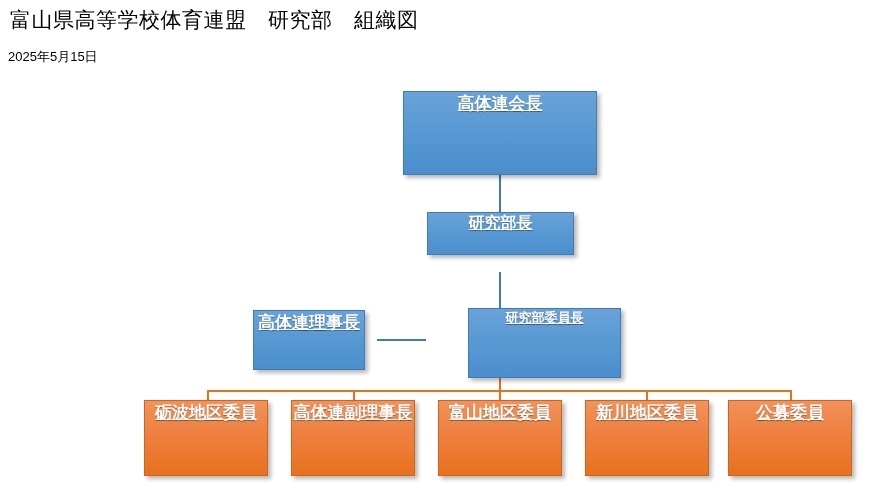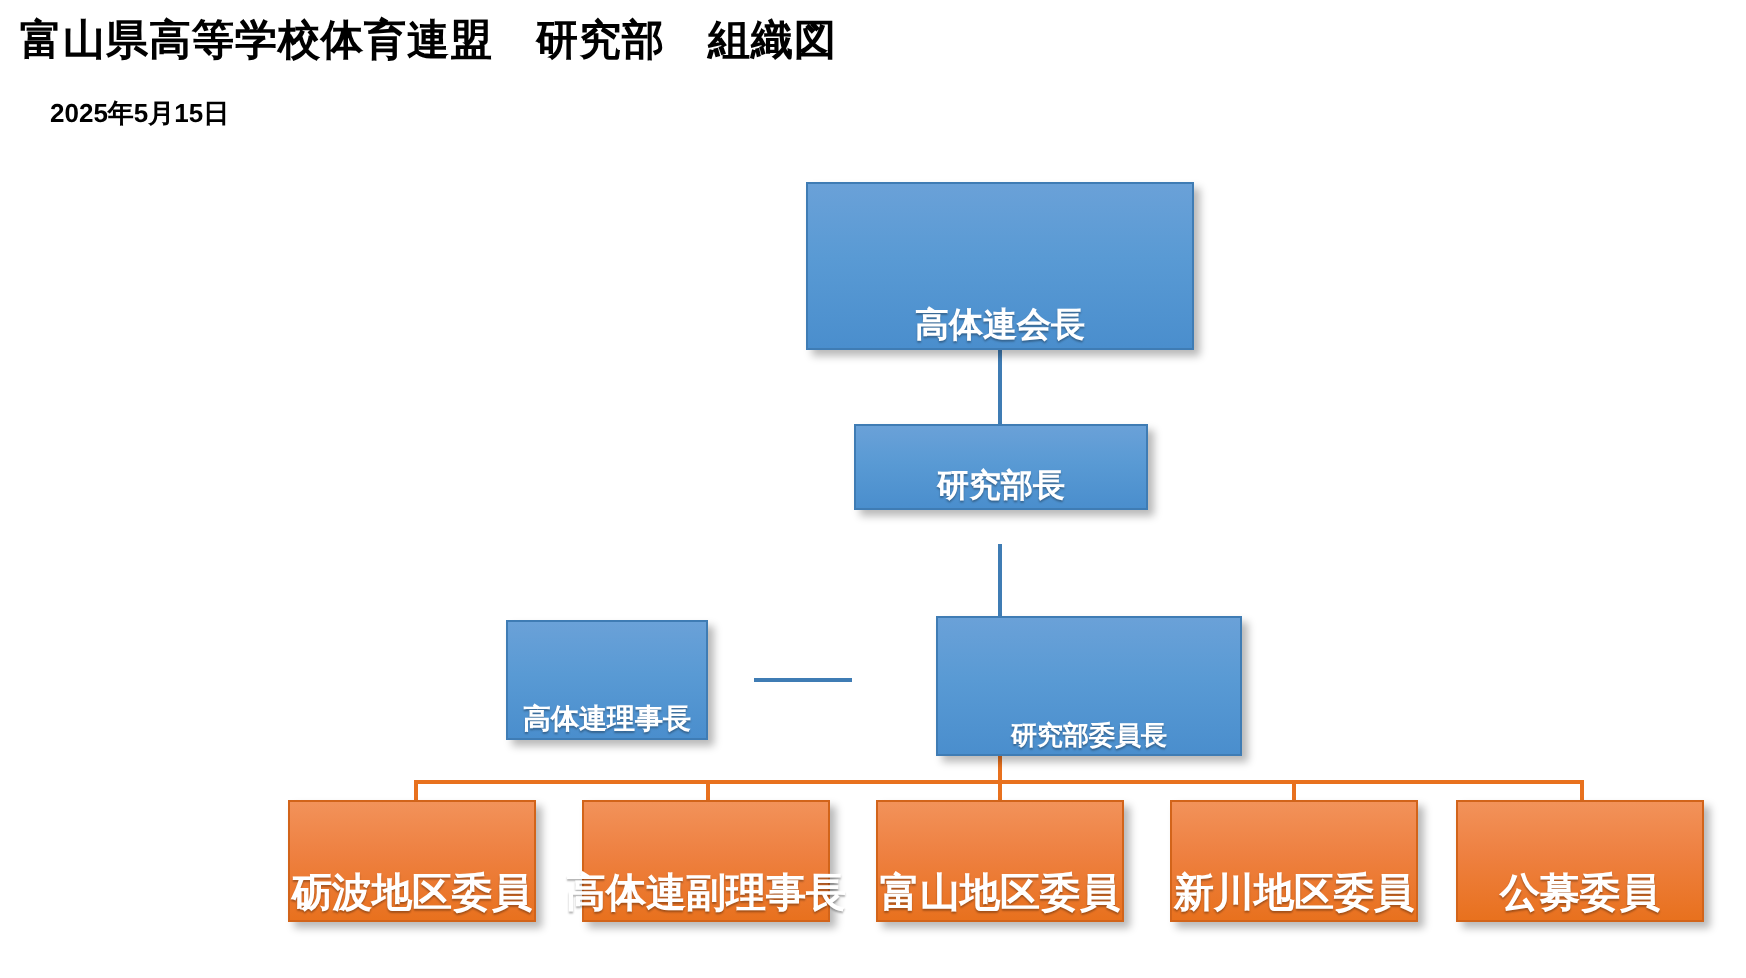--- a/index.html
+++ b/index.html
@@ -19,31 +19,31 @@
     width: 873px;
     height: 489px;
   }
 
   
   .title {
     position: absolute;
     left: 10px;
     top: 6px;
     font-size: 21px;
-    font-weight: bold;
+    font-weight: normal;
     letter-spacing: 0.5px;
     white-space: pre;
     color: #000000;
   }
   .subtitle {
     position: absolute;
-    left: 25px;
+    left: 8px;
     top: 48px;
     font-size: 13px;
-    font-weight: bold;
+    font-weight: normal;
     color: #000000;
     white-space: pre;
   }
 
   
   .conn {
     position: absolute;
   }
   .conn-blue-v {
     background: #3f7cb4;
@@ -61,27 +61,28 @@
     background: #e8711e;
     height: 2px;
   }
 
   
   .node {
     position: absolute;
     display: flex;
     flex-direction: column;
     align-items: center;
-    justify-content: flex-end;
+    justify-content: flex-start;
     text-align: center;
     color: #ffffff;
     font-weight: bold;
     box-sizing: border-box;
     text-shadow: 0 1px 1px rgba(0,0,0,0.30);
     box-shadow: 3px 3px 4px rgba(0,0,0,0.28);
+    text-decoration: underline;
   }
   .node-blue {
     background: linear-gradient(to bottom, #6aa1d8 0%, #599ad4 45%, #4a8ecd 100%);
     border: 1px solid #3f7cb4;
   }
   .node-orange {
     background: linear-gradient(to bottom, #f2925a 0%, #ee8040 45%, #e8711e 100%);
     border: 1px solid #d2641a;
   }
   .node .line1 {
@@ -91,27 +92,27 @@
   .node .line2 {
     display: block;
     white-space: pre;
     margin-top: 7px;
   }
 
   
   #node-chairman     { left: 403px; top: 91px;  width: 194px; height: 84px; font-size: 17px; }
   #node-dept-head    { left: 427px; top: 212px; width: 147px; height: 43px; font-size: 16px; }
   #node-committee    { left: 425px; top: 308px; width: 153px; height: 70px; font-size: 13px; margin-left: 43px; }
-  #node-director     { left: 253px; top: 310px; width: 101px; height: 60px; font-size: 14px; }
+  #node-director     { left: 253px; top: 310px; width: 112px; height: 60px; font-size: 17px; }
 
   .node-district {
     top: 400px;
     width: 124px;
-    height: 61px;
-    font-size: 20px;
+    height: 76px;
+    font-size: 17px;
   }
   #node-d0 { left: 144px; }
   #node-d1 { left: 291px; }
   #node-d2 { left: 438px; }
   #node-d3 { left: 585px; }
   #node-d4 { left: 728px; }
 </style>
 </head>
 <body>
 

